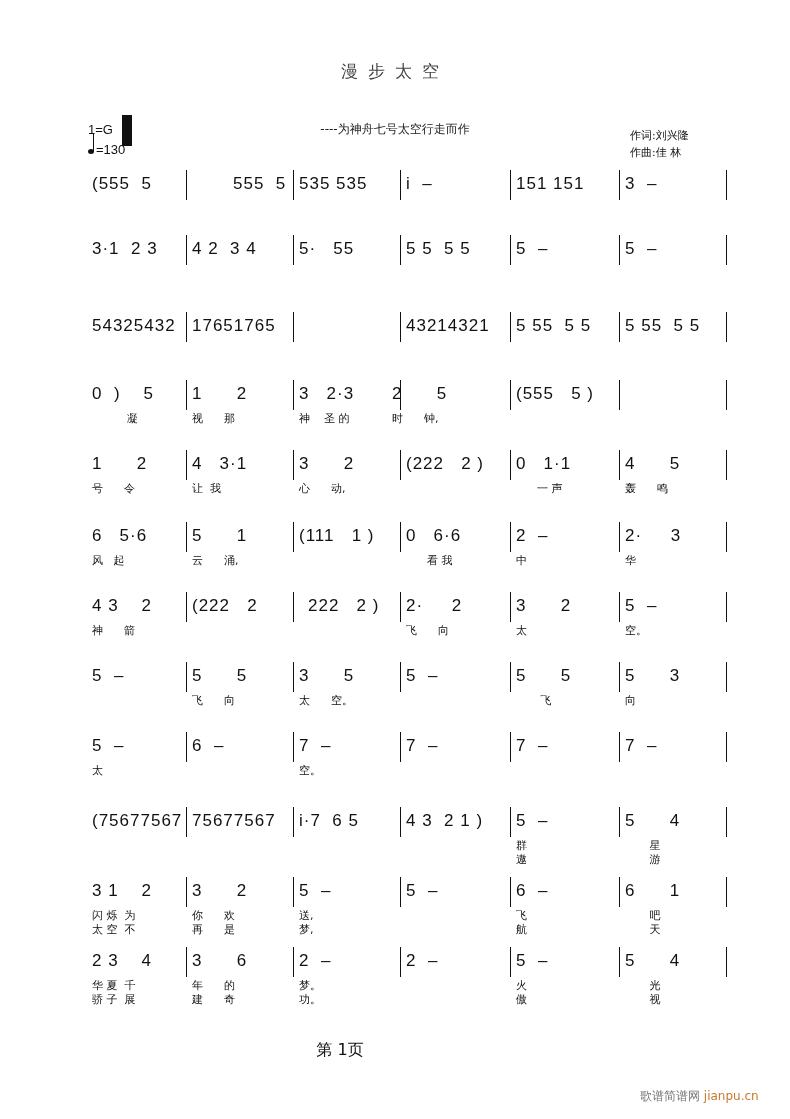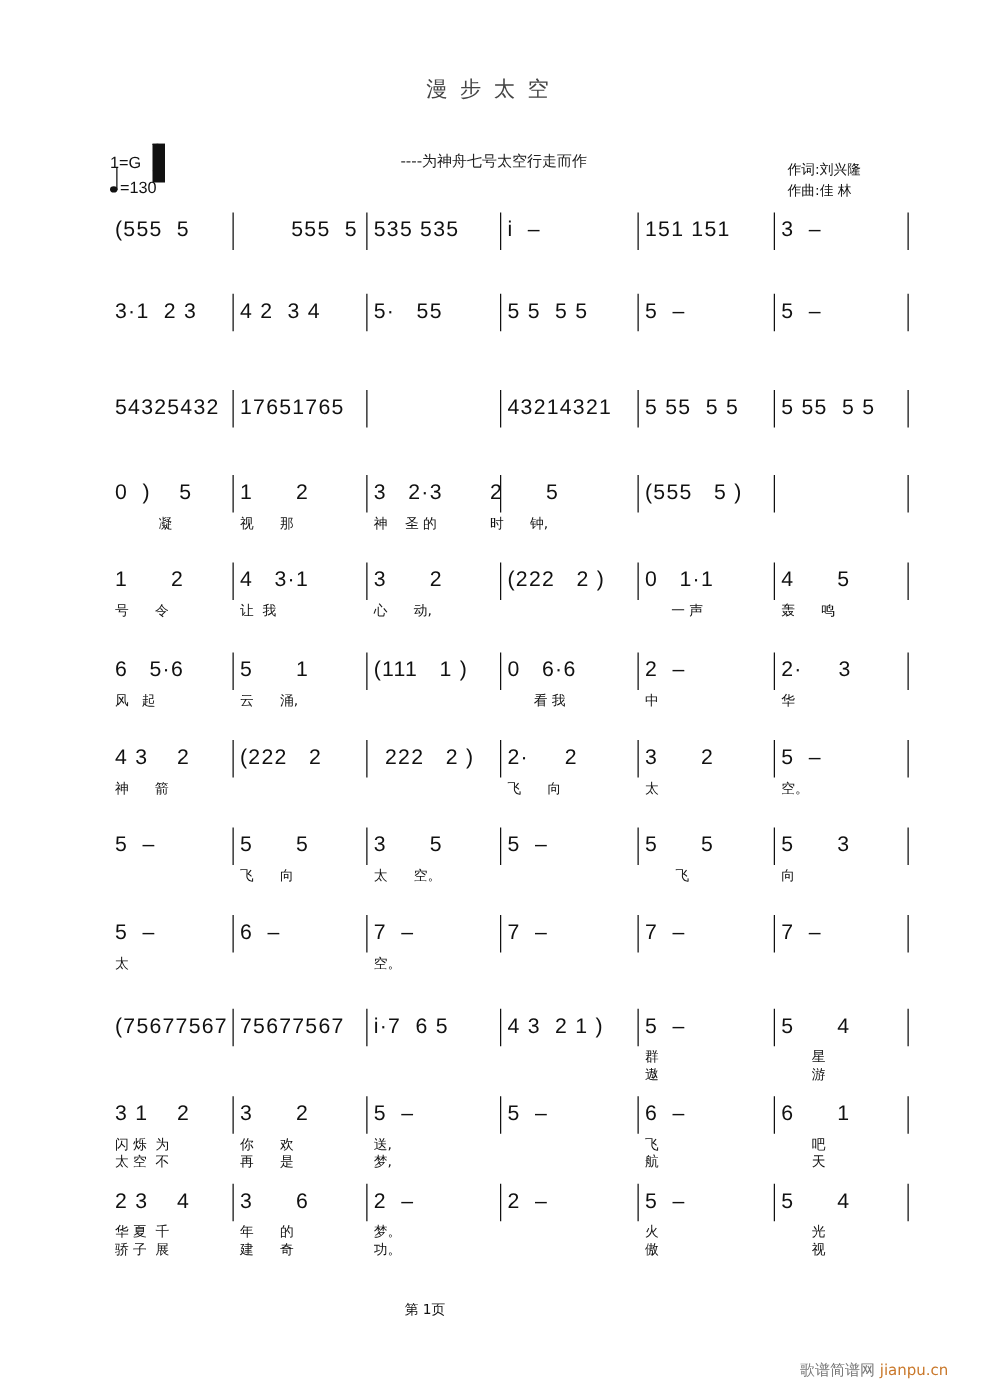--- a/index.html
+++ b/index.html
@@ -17,21 +17,21 @@
   .tempo .note { display: inline-block; width: 6px; height: 5px; background: #111; border-radius: 50%;
                  position: relative; top: 0px; margin-right: 2px; }
   .tempo .note:after { content: ""; position: absolute; right: 0; bottom: 2px; width: 1px; height: 18px; background: #111; }
   .credits { position: absolute; top: 127px; left: 630px; font-size: 11px; line-height: 17px; }
   .row { position: absolute; left: 86px; width: 642px; height: 60px; }
   .bar { position: absolute; top: 2px; width: 1px; height: 30px; background: #111; }
   .measure { position: absolute; top: 0; height: 60px; }
   .notes { position: absolute; top: 6px; left: 6px; font-family: "Liberation Sans", sans-serif;
            font-size: 17px; white-space: pre; letter-spacing: 1px; }
   .lyrics { position: absolute; top: 34px; left: 6px; font-size: 11px; white-space: pre; line-height: 14px; }
-  .footer { position: absolute; top: 1040px; left: 0; width: 680px; text-align: center; font-size: 11px; }
+  .footer { position: absolute; top: 1040px; left: 0; width: 680px; text-align: center; font-size: 16px; }
   .watermark { position: absolute; top: 1088px; left: 640px; font-size: 12px; color: #777; }
   .watermark .brand { color: #c9782b; }
 </style>
 </head>
 <body>
 
 <div class="title">漫步太空</div>
 <div class="subtitle">----为神舟七号太空行走而作</div>
 <div class="key">1=G</div>
 <div class="timesig">

